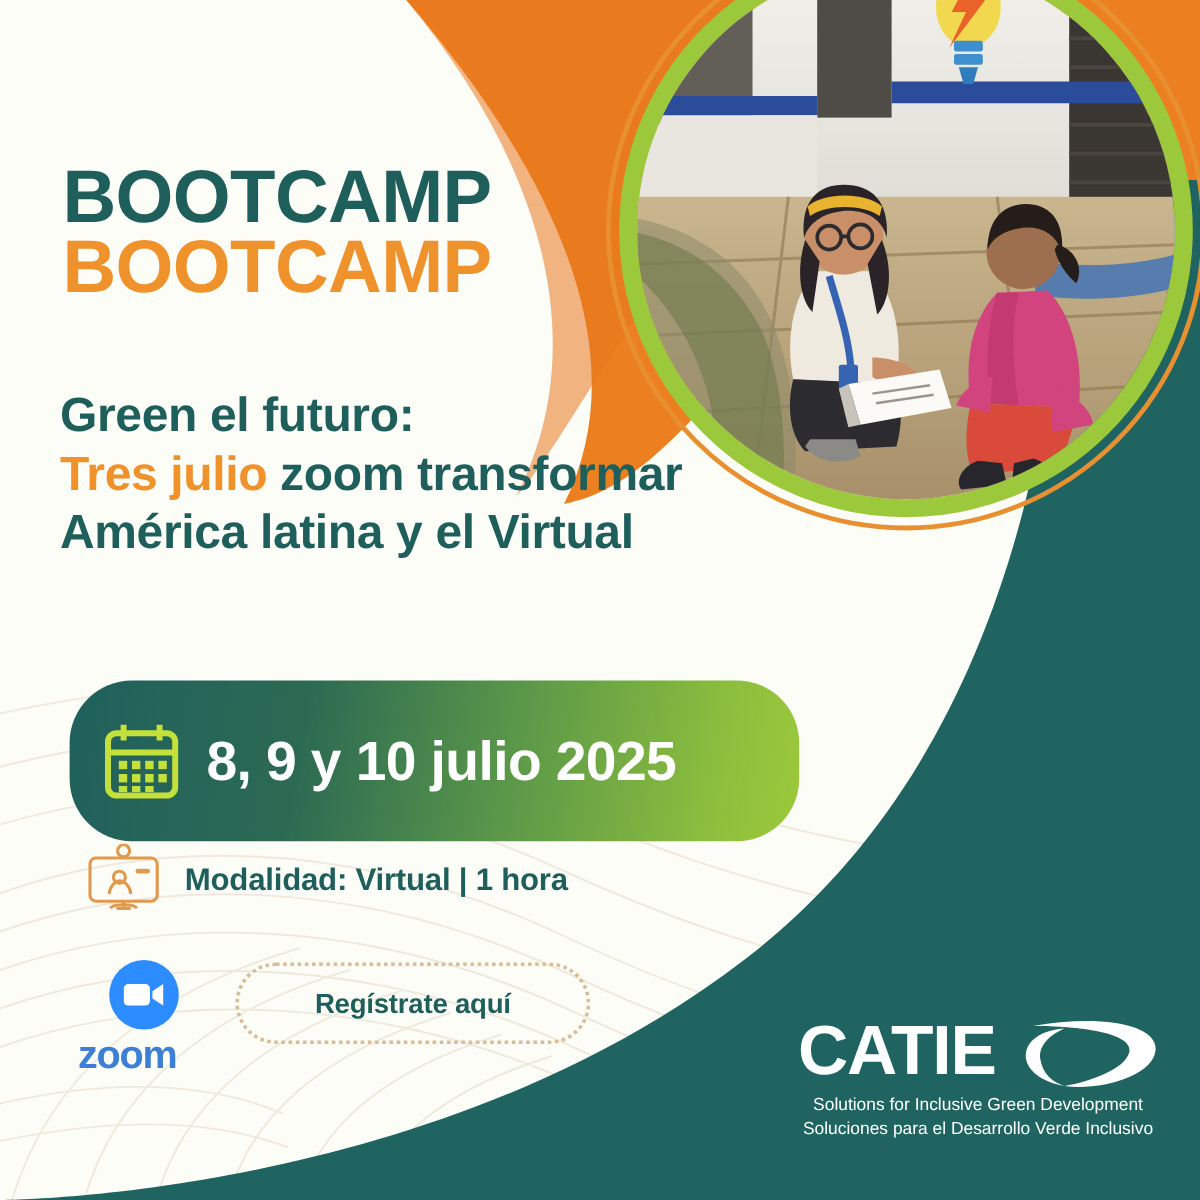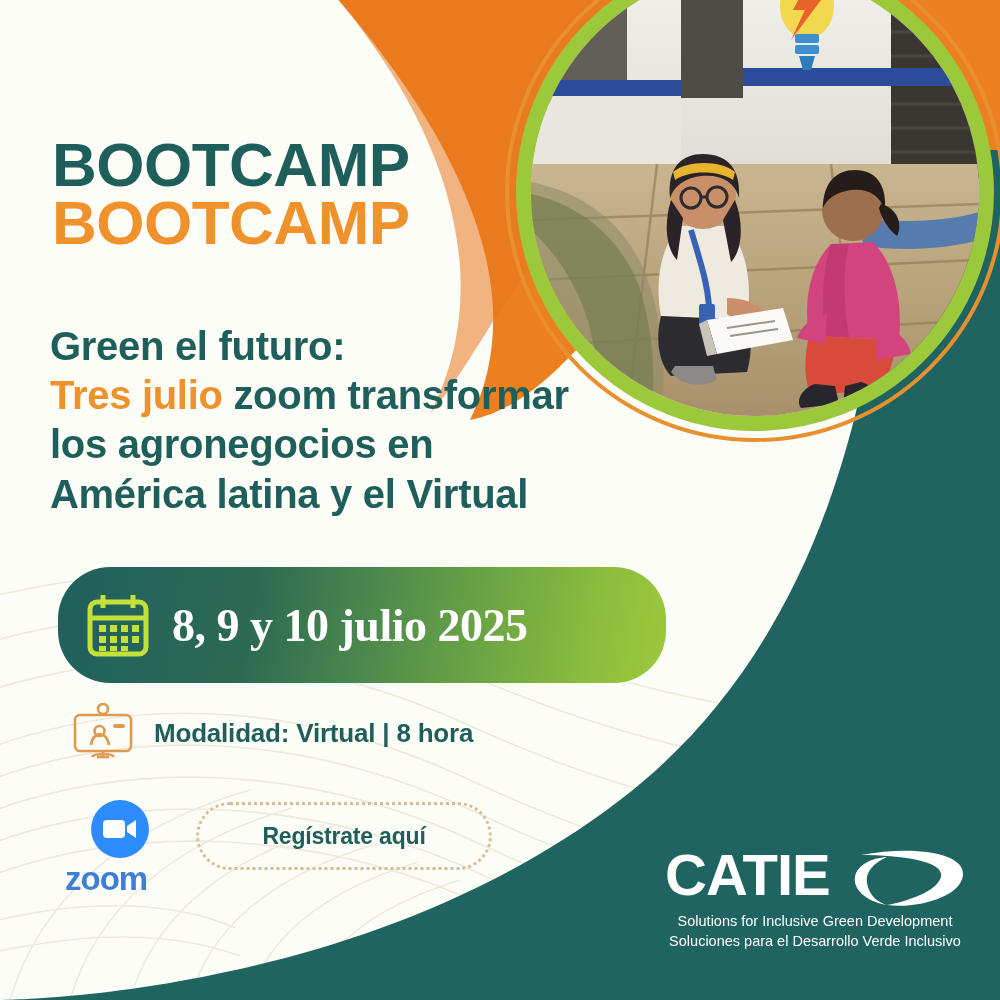--- a/index.html
+++ b/index.html
@@ -107,28 +107,27 @@
     letter-spacing: -0.3px;
   }
   .subtitle .hl { color: #F0922B; }
 
   
   .date-pill {
     position: absolute;
     left: 58px;
     top: 567px;
     width: 608px;
-    height: 116px;
+    height: 134px;
     border-radius: 52px;
     background: linear-gradient(100deg, #20605D 0%, #2C6A53 32%, #5E9A48 62%, #8DBE3D 88%, #9CC93B 100%);
     display: flex;
     align-items: center;
     padding-left: 28px;
     box-sizing: border-box;
-    font-family: Liberation Serif, serif;
   }
   .date-pill .cal-icon { flex: 0 0 auto; margin-right: 22px; display: block; }
   .date-pill .date-text {
     color: #ffffff;
     font-size: 46px;
     font-weight: 700;
     letter-spacing: -0.5px;
   }
 
   
@@ -360,21 +359,20 @@
   </div>
 
   <div class="headline">
     <span class="l1">BOOTCAMP</span>
     <span class="l2">BOOTCAMP</span>
   </div>
 
   <div class="subtitle">
     <div>Green el futuro:</div>
     <div><span class="hl">Tres julio</span><span> zoom transformar</span></div>
-    <div>los agronegocios en</div>
     <div>América latina y el Virtual</div>
   </div>
 
   <div class="date-pill">
     <svg class="cal-icon" width="64" height="66" viewBox="0 0 64 66" aria-hidden="true">
       <g fill="none" stroke="#C3E03B" stroke-width="5">
         <rect x="4" y="10" width="56" height="52" rx="7"></rect>
         <path d="M4 26 H60"></path>
         <path d="M17 3 V16"></path>
         <path d="M47 3 V16"></path>
@@ -403,21 +401,21 @@
         <circle cx="31" cy="6" r="5"></circle>
         <path d="M31 11 V12"></path>
         <circle cx="27.5" cy="28" r="5"></circle>
         <path d="M19 42 C 20 34, 25 31, 27.5 31 C 31 31, 36 34, 37 42"></path>
         <path d="M25 54 H37"></path>
         <path d="M31 48 V54"></path>
         <path d="M20 54 C 22 50, 40 50, 42 54"></path>
       </g>
       <rect x="41" y="21" width="12" height="4" rx="2" fill="#E09A4E"></rect>
     </svg>
-    <span class="mod-text">Modalidad: Virtual | 8 hora</span>
+    <span class="mod-text">Modalidad: Virtual | 1 hora</span>
   </div>
 
   <div class="zoom-logo">
     <div class="zoom-badge">
       <svg width="34" height="22" viewBox="0 0 34 22" aria-hidden="true">
         <rect x="0" y="2" width="22" height="18" rx="4" fill="#ffffff"></rect>
         <path d="M24 8 L33 2 V20 L24 14 Z" fill="#ffffff"></path>
       </svg>
     </div>
     <div class="zoom-word">zoom</div>

